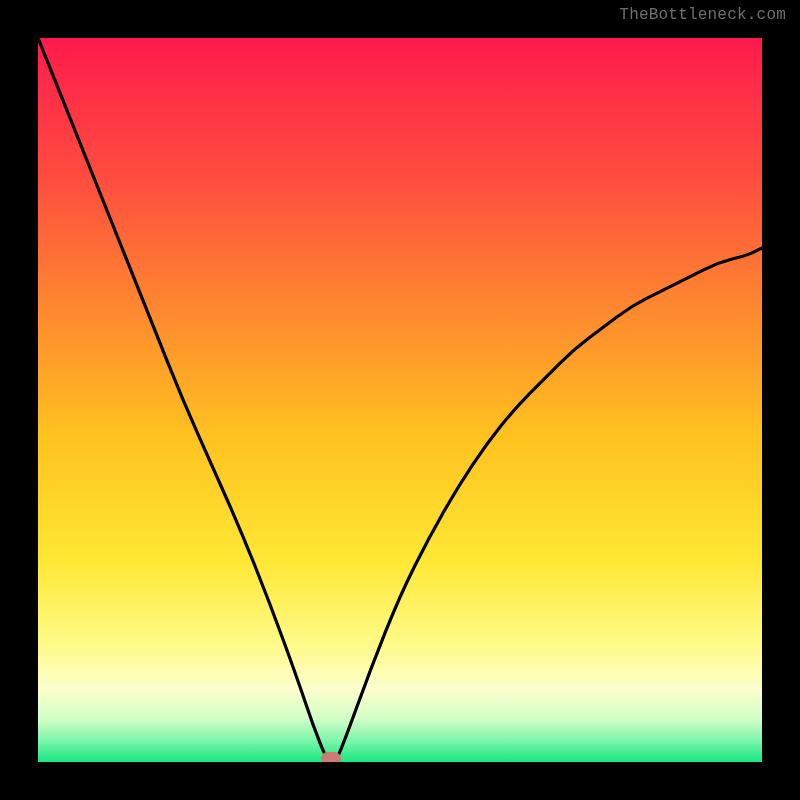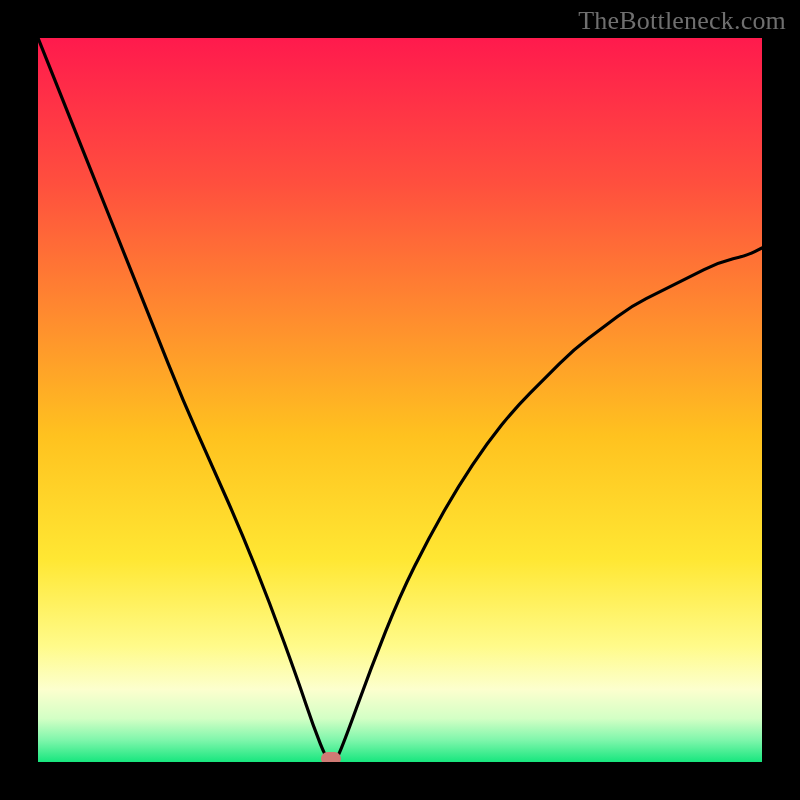--- a/index.html
+++ b/index.html
@@ -38,22 +38,22 @@
     left: 0;
     top: 0;
     width: 100%;
     height: 100%;
   }
   .watermark {
     position: absolute;
     top: 6px;
     right: 14px;
     color: #6f6f6f;
-    font-family: Liberation Serif, serif;
-    font-size: 26px;
+    font-family: Liberation Mono, monospace;
+    font-size: 16px;
     letter-spacing: 0.2px;
   }
   .marker {
     position: absolute;
     width: 20px;
     height: 13px;
     background: #cf7a74;
     border-radius: 7px;
   }
 </style>

